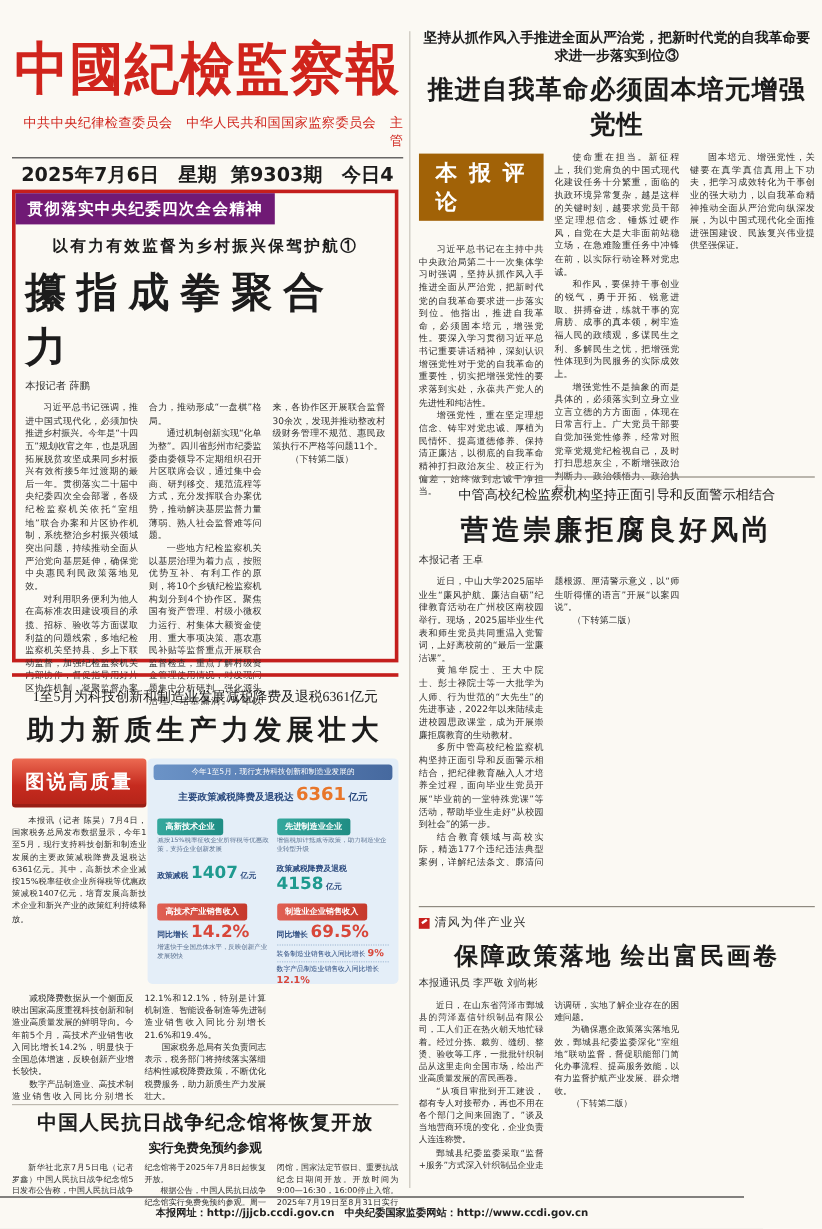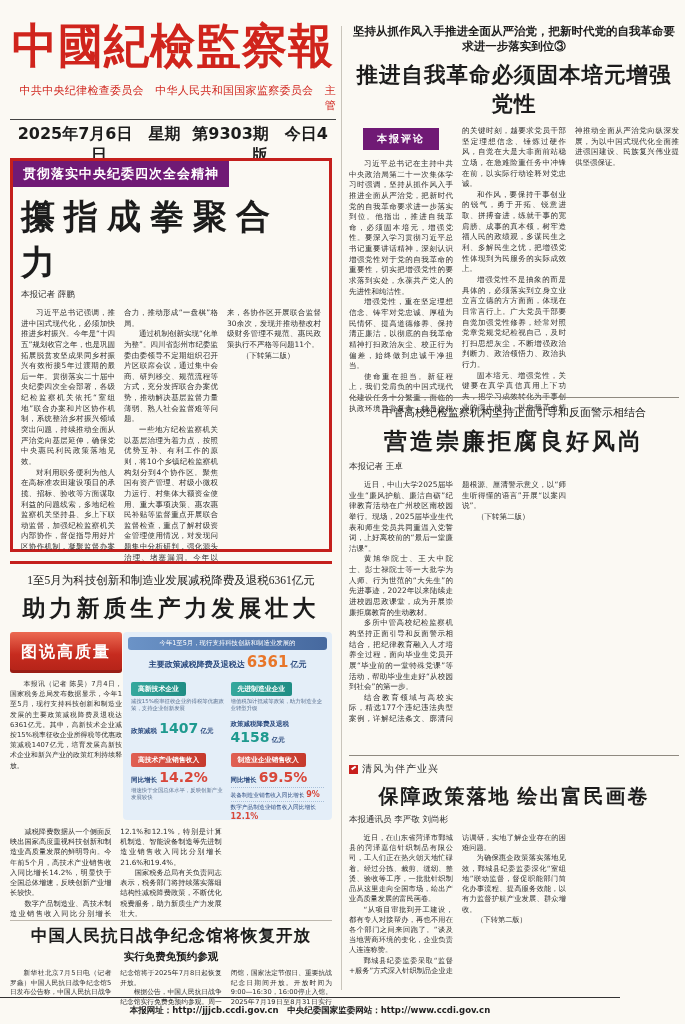--- a/index.html
+++ b/index.html
@@ -2,36 +2,36 @@
 <html><head>
 <meta charset="utf-8">
 <style>
   html,body{margin:0;padding:0;}
   body{background:#e8e6e0;font-family:"DejaVu Sans","Liberation Sans",sans-serif;}
   .page{position:relative;width:685px;height:1024px;background:#fbf9f3;margin:0 auto;overflow:hidden;color:#1c1c1c;}
   h1,h2,h3{margin:0;font-family:"Liberation Serif","DejaVu Serif",serif;}
   p{margin:0;}
 
   
-  .masthead{position:absolute;left:10px;top:14px;width:326px;text-align:center;}
+  .masthead{position:absolute;left:10px;top:26px;width:326px;text-align:center;}
   .paper-title{font-size:45px;font-weight:900;color:#d0241c;letter-spacing:1px;line-height:1.45;transform:scaleY(1.05);}
   .supervisor{font-size:11px;color:#d0241c;margin-top:4px;letter-spacing:.3px;text-align:right;}
   .date-row{display:flex;justify-content:space-between;border-top:1.5px solid #444;margin-top:6px;padding:4px 2px 0 2px;font-size:16px;font-weight:600;}
   .pubcode{font-size:6.5px;color:#666;margin-top:3px;}
 
   
   .colbody{column-count:3;column-gap:9px;column-fill:auto;text-align:justify;color:#2e2e2e;overflow:hidden;}
   .colbody p{text-indent:2em;line-height:1.42;}
 
   
   .commentary{position:absolute;left:349px;top:24px;width:330px;}
   .commentary .kicker{font-size:11.5px;font-weight:700;text-align:center;font-family:"Liberation Serif",serif;}
   .commentary h2{font-size:21.5px;font-weight:900;text-align:center;letter-spacing:1px;margin:6px 0 8px 0;}
   .commentary .colbody{height:292px;font-size:7.5px;}
-  .badge{display:block;width:fit-content;margin:2px auto 9px auto;background:#701a75;color:#fff;font-size:10px;font-weight:700;padding:4px 14px;letter-spacing:2px;}
+  .badge{display:block;width:fit-content;margin:2px auto 19px auto;background:#a16207;color:#fff;font-size:18px;font-weight:700;padding:4px 14px;letter-spacing:2px;}
 
   
   .main-box{position:absolute;left:10px;top:158px;width:322px;height:394px;border:3px solid #c41f1c;box-sizing:border-box;padding:0 8px 6px 8px;background:#fbf9f3;}
   .section-label{display:inline-block;background:#701a75;color:#fff;font-size:13px;font-weight:700;padding:4px 10px;letter-spacing:1px;margin-left:-8px;}
   .main-box .kicker{text-align:center;font-size:13px;font-weight:600;letter-spacing:2px;margin-top:9px;font-family:"Liberation Serif",serif;}
   .main-box h2{font-size:34px;font-weight:900;text-align:left;letter-spacing:9px;margin:7px 0 3px 0;}
   .byline{font-size:8.5px;color:#333;margin-bottom:7px;}
   .main-box .colbody{height:258px;font-size:7.5px;}
 
   
@@ -115,20 +115,21 @@
           <p>使命重在担当。新征程上，我们党肩负的中国式现代化建设任务十分繁重，面临的执政环境异常复杂，越是这样的关键时刻，越要求党员干部坚定理想信念、锤炼过硬作风，自觉在大是大非面前站稳立场，在急难险重任务中冲锋在前，以实际行动诠释对党忠诚。</p>
           <p>和作风，要保持干事创业的锐气，勇于开拓、锐意进取、拼搏奋进，练就干事的宽肩膀、成事的真本领，树牢造福人民的政绩观，多谋民生之利、多解民生之忧，把增强党性体现到为民服务的实际成效上。</p>
           <p>增强党性不是抽象的而是具体的，必须落实到立身立业立言立德的方方面面，体现在日常言行上。广大党员干部要自觉加强党性修养，经常对照党章党规党纪检视自己，及时打扫思想灰尘，不断增强政治判断力、政治领悟力、政治执行力。</p>
           <p>固本培元、增强党性，关键要在真学真信真用上下功夫，把学习成效转化为干事创业的强大动力，以自我革命精神推动全面从严治党向纵深发展，为以中国式现代化全面推进强国建设、民族复兴伟业提供坚强保证。</p>
         </div>
     </div>
   </section>
 
   <section class="main-box">
     <span class="section-label">贯彻落实中央纪委四次全会精神</span>
+    <div class="kicker">以有力有效监督为乡村振兴保驾护航①</div>
     <h2>攥指成拳聚合力</h2>
     <div class="byline">本报记者 薛鹏</div>
     <div class="colbody">
         <p>习近平总书记强调，推进中国式现代化，必须加快推进乡村振兴。今年是“十四五”规划收官之年，也是巩固拓展脱贫攻坚成果同乡村振兴有效衔接5年过渡期的最后一年。贯彻落实二十届中央纪委四次全会部署，各级纪检监察机关依托“室组地”联合办案和片区协作机制，系统整治乡村振兴领域突出问题，持续推动全面从严治党向基层延伸，确保党中央惠民利民政策落地见效。</p>
         <p>对利用职务便利为他人在高标准农田建设项目的承揽、招标、验收等方面谋取利益的问题线索，多地纪检监察机关坚持县、乡上下联动监督，加强纪检监察机关内部协作，督促指导用好片区协作机制，凝聚监督办案合力，推动形成“一盘棋”格局。</p>
         <p>通过机制创新实现“化单为整”。四川省彭州市纪委监委由委领导不定期组织召开片区联席会议，通过集中会商、研判移交、规范流程等方式，充分发挥联合办案优势，推动解决基层监督力量薄弱、熟人社会监督难等问题。</p>
         <p>一些地方纪检监察机关以基层治理为着力点，按照优势互补、有利工作的原则，将10个乡镇纪检监察机构划分到4个协作区。聚焦国有资产管理、村级小微权力运行、村集体大额资金使用、重大事项决策、惠农惠民补贴等监督重点开展联合监督检查，重点了解村级资金管理使用情况，对发现问题集中分析研判，强化源头治理、堵塞漏洞。今年以来，各协作区开展联合监督30余次，发现并推动整改村级财务管理不规范、惠民政策执行不严格等问题11个。</p>
         <p>（下转第二版）</p>
       </div>
   </section>

